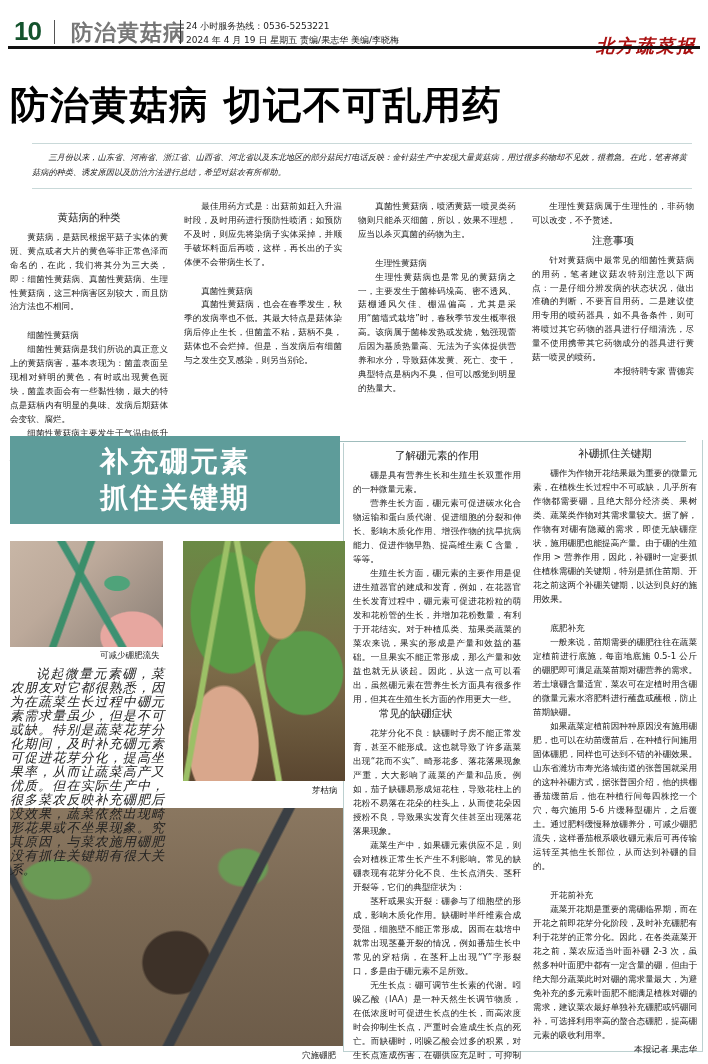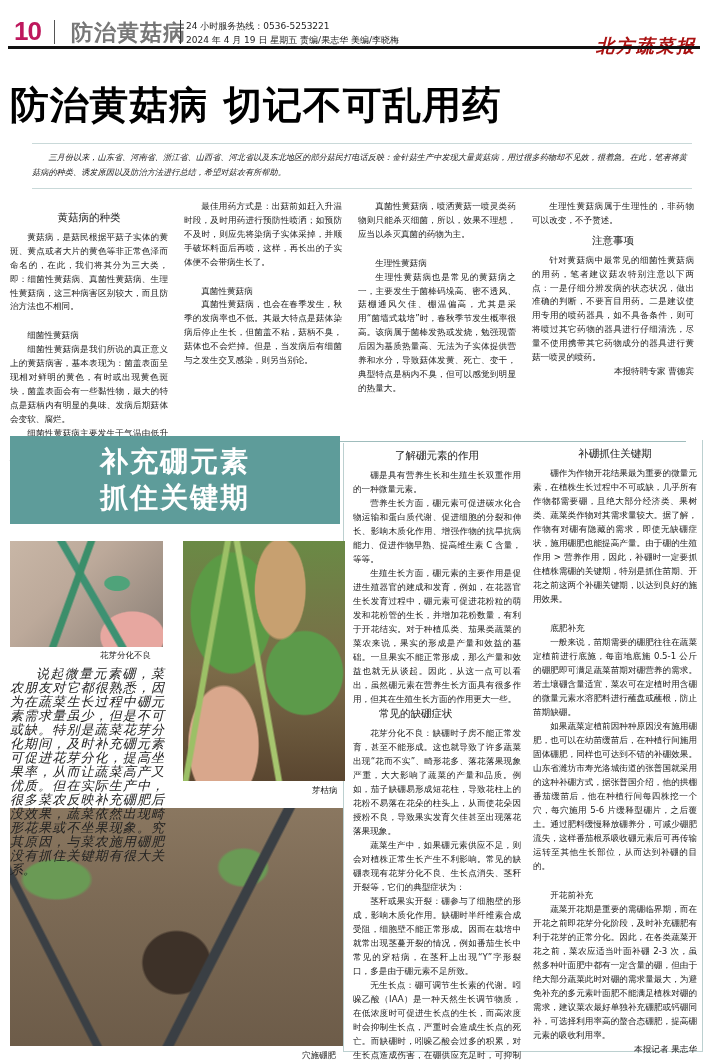--- a/index.html
+++ b/index.html
@@ -1,21 +1,21 @@
 <!DOCTYPE html>
 <html><head>
 <meta charset="utf-8">
 <style>
   * { box-sizing: border-box; margin: 0; padding: 0; }
   html, body { width: 708px; height: 1064px; background: #fff; overflow: hidden; }
   body { position: relative; font-family: "DejaVu Sans", sans-serif; color: #222; }
 
   
   .hdr { position: absolute; left: 8px; top: 14px; width: 692px; height: 38px; }
-  .hdr-num { position: absolute; left: 6px; top: 2px; font-family: "Liberation Sans", sans-serif; font-weight: bold; font-size: 26px; color: #be185d; letter-spacing: -1px; }
+  .hdr-num { position: absolute; left: 6px; top: 2px; font-family: "Liberation Sans", sans-serif; font-weight: bold; font-size: 26px; color: #14532d; letter-spacing: -1px; }
   .hdr-sep1 { position: absolute; left: 46px; top: 6px; width: 1px; height: 24px; background: #555; }
   .hdr-section { position: absolute; left: 63px; top: 4px; font-size: 22px; font-weight: bold; color: #777; letter-spacing: 1px; }
   .hdr-sep2 { position: absolute; left: 172px; top: 6px; width: 1px; height: 24px; background: #333; }
   .hdr-line1 { position: absolute; left: 178px; top: 6px; font-size: 9px; color: #222; }
   .hdr-line2 { position: absolute; left: 178px; top: 20px; font-size: 9px; color: #222; }
   .hdr-logo { position: absolute; right: 4px; top: 20px; font-family: "DejaVu Serif", serif; font-size: 18px; font-weight: bold; color: #a11; letter-spacing: 2px; font-style: italic; }
   .hdr-rule { position: absolute; left: 8px; top: 46px; width: 692px; height: 3px; background: #111; }
 
   
   .main-title { position: absolute; left: 10px; top: 80px; font-size: 38px; font-weight: bold; color: #000; letter-spacing: 1px; font-family: "DejaVu Sans", sans-serif; transform: scaleX(1.02); transform-origin: left; }
@@ -126,21 +126,21 @@
 <div class="banner">
   <span>补充硼元素</span>
   <span>抓住关键期</span>
 </div>
 <div class="sep-rule"></div>
 <div class="box-left"></div>
 <div class="box-right"></div>
 <div class="box-bottom"></div>
 
 <div class="photo p1"></div>
-<div class="cap cap1">花芽分化不良</div>
+<div class="cap cap1">可减少硼肥流失</div>
 <div class="photo p2"></div>
 <div class="cap cap2">芽枯病</div>
 <div class="photo p3"></div>
 <div class="cap cap3">穴施硼肥</div>
 
 <div class="intro">
   <p>说起微量元素硼，菜农朋友对它都很熟悉，因为在蔬菜生长过程中硼元素需求量虽少，但是不可或缺。特别是蔬菜花芽分化期间，及时补充硼元素可促进花芽分化，提高坐果率，从而让蔬菜高产又优质。但在实际生产中，很多菜农反映补充硼肥后没效果，蔬菜依然出现畸形花果或不坐果现象。究其原因，与菜农施用硼肥没有抓住关键期有很大关系。</p>
 </div>
 
 <div class="col a2c2">

